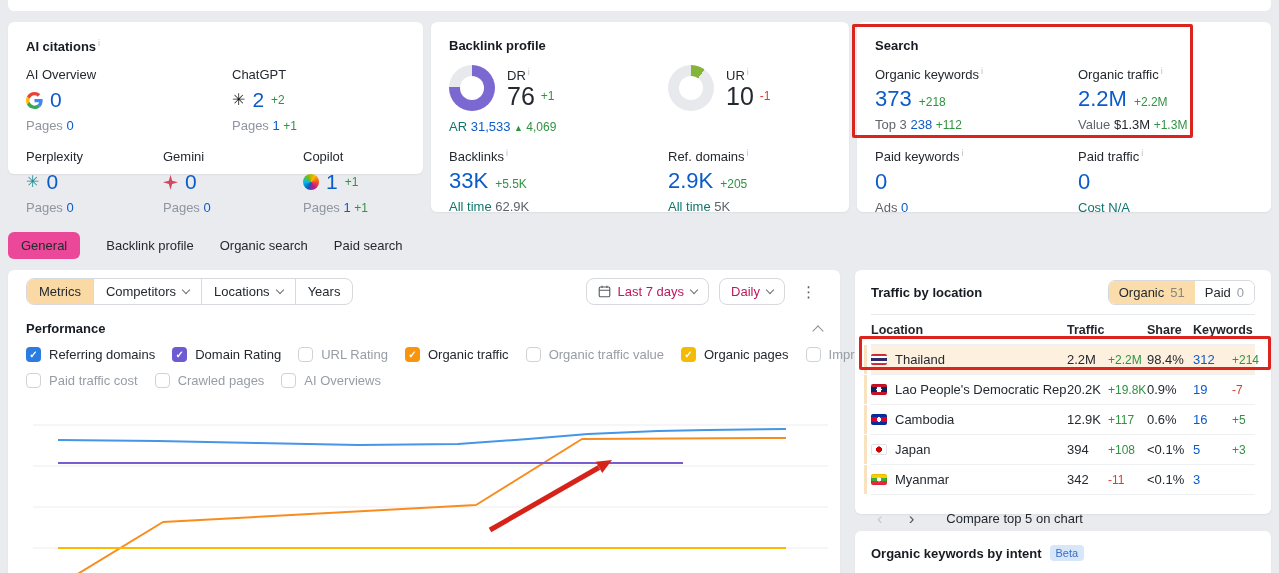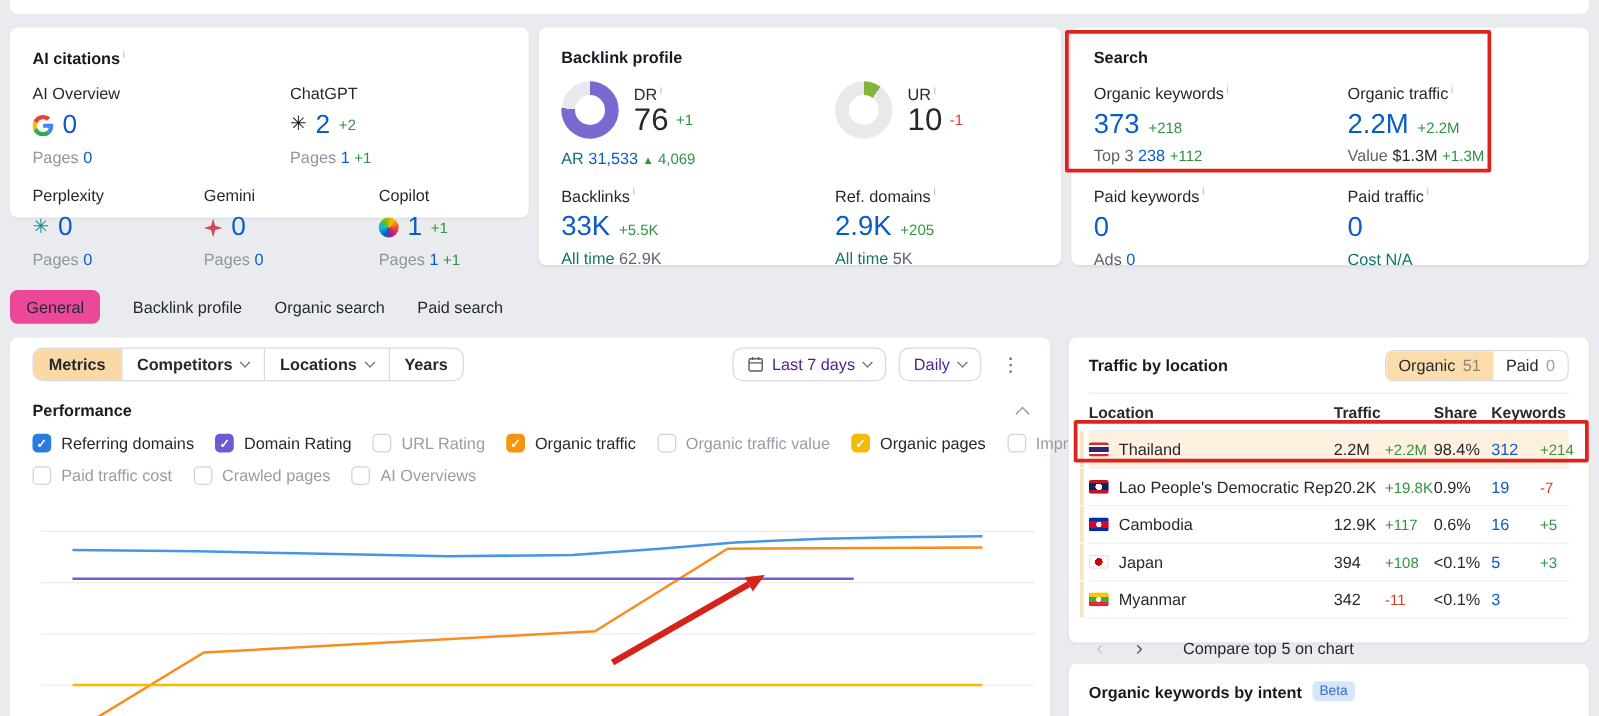--- a/index.html
+++ b/index.html
@@ -60,27 +60,27 @@
   .search-grid { display:grid; grid-template-columns:203px 1fr; margin-top:13px; row-gap:16px; }
 
   
   .tabbar { position:absolute; left:8px; top:231px; display:flex; align-items:center; gap:26px; height:28px; }
   .tab { color:#24292f; padding:6px 0; cursor:pointer; }
   .tab.active { background:#ec4899; border-radius:6px; padding:6px 13px; }
 
   
   #card-main { left:8px; top:270px; width:832px; height:330px; padding-top:8px; }
   .controls { display:flex; justify-content:space-between; align-items:center; padding:0 18px; }
-  .seg { display:inline-flex; border:1px solid #d6d9dd; border-radius:8px; background:#fff; overflow:hidden;font-weight:bold; }
+  .seg { display:inline-flex; border:1px solid #d6d9dd; border-radius:8px; background:#fff; overflow:hidden; }
   .seg-item { padding:5px 12px; display:flex; align-items:center; gap:7px; color:#24292f; border-left:1px solid #d6d9dd; cursor:pointer; }
   .seg-item:first-child { border-left:none; }
   .seg-item.active { background:#fbd9a4; }
   .chev { display:inline-block; width:6px; height:6px; border-right:1.6px solid #6a7077; border-bottom:1.6px solid #6a7077; transform:rotate(45deg); margin-top:-3px; }
   .right-controls { display:flex; align-items:center; gap:10px; }
-  .btn { border:1px solid #d6d9dd; border-radius:8px; background:#fff; padding:5px 11px; display:inline-flex; align-items:center; gap:7px; color:#4c1d95; cursor:pointer; }
+  .btn { border:1px solid #d6d9dd; border-radius:8px; background:#fff; padding:5px 11px; display:inline-flex; align-items:center; gap:7px; color:#be185d; cursor:pointer; }
   .kebab { color:#565c63; font-size:15px; letter-spacing:0; padding:2px 6px; cursor:pointer; }
 
   .perf-header { display:flex; justify-content:space-between; align-items:center; padding:0 18px; margin-top:16px; }
   .collapse-chev { width:8px; height:8px; border-right:1.6px solid #8a9097; border-bottom:1.6px solid #8a9097; transform:rotate(-135deg); margin-top:5px; cursor:pointer; }
   .metric-row { display:flex; align-items:center; padding:0 18px; margin-top:11px; gap:17px; flex-wrap:nowrap; }
   .metric { display:inline-flex; align-items:center; gap:8px; white-space:nowrap; }
   .cb { width:15px; height:15px; border-radius:4px; display:inline-flex; align-items:center; justify-content:center; color:#fff; font-size:10px; font-weight:bold; flex:0 0 15px; }
   .cb.unchecked { background:#fff; border:1px solid #cfd3d8; }
   .metric .lbl.on { color:#24292f; }
   .metric .lbl.off { color:#979da5; }

